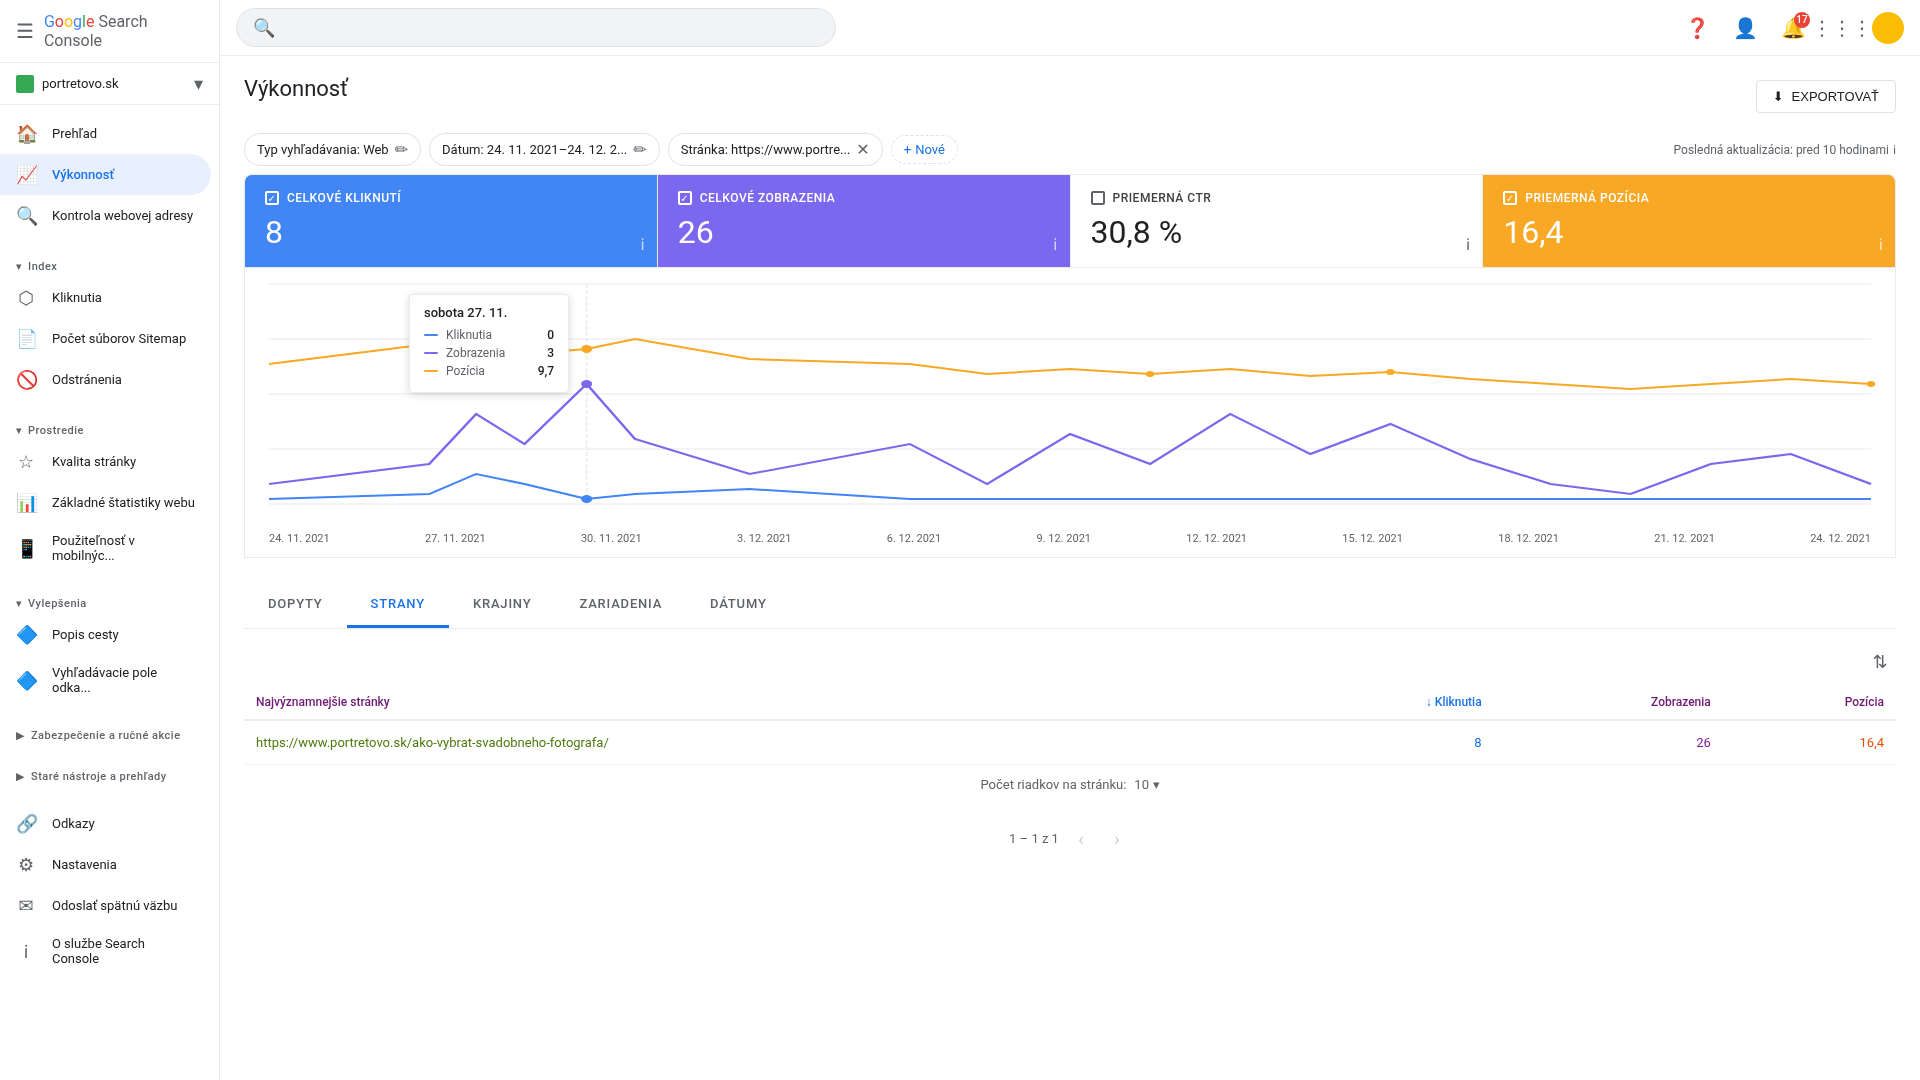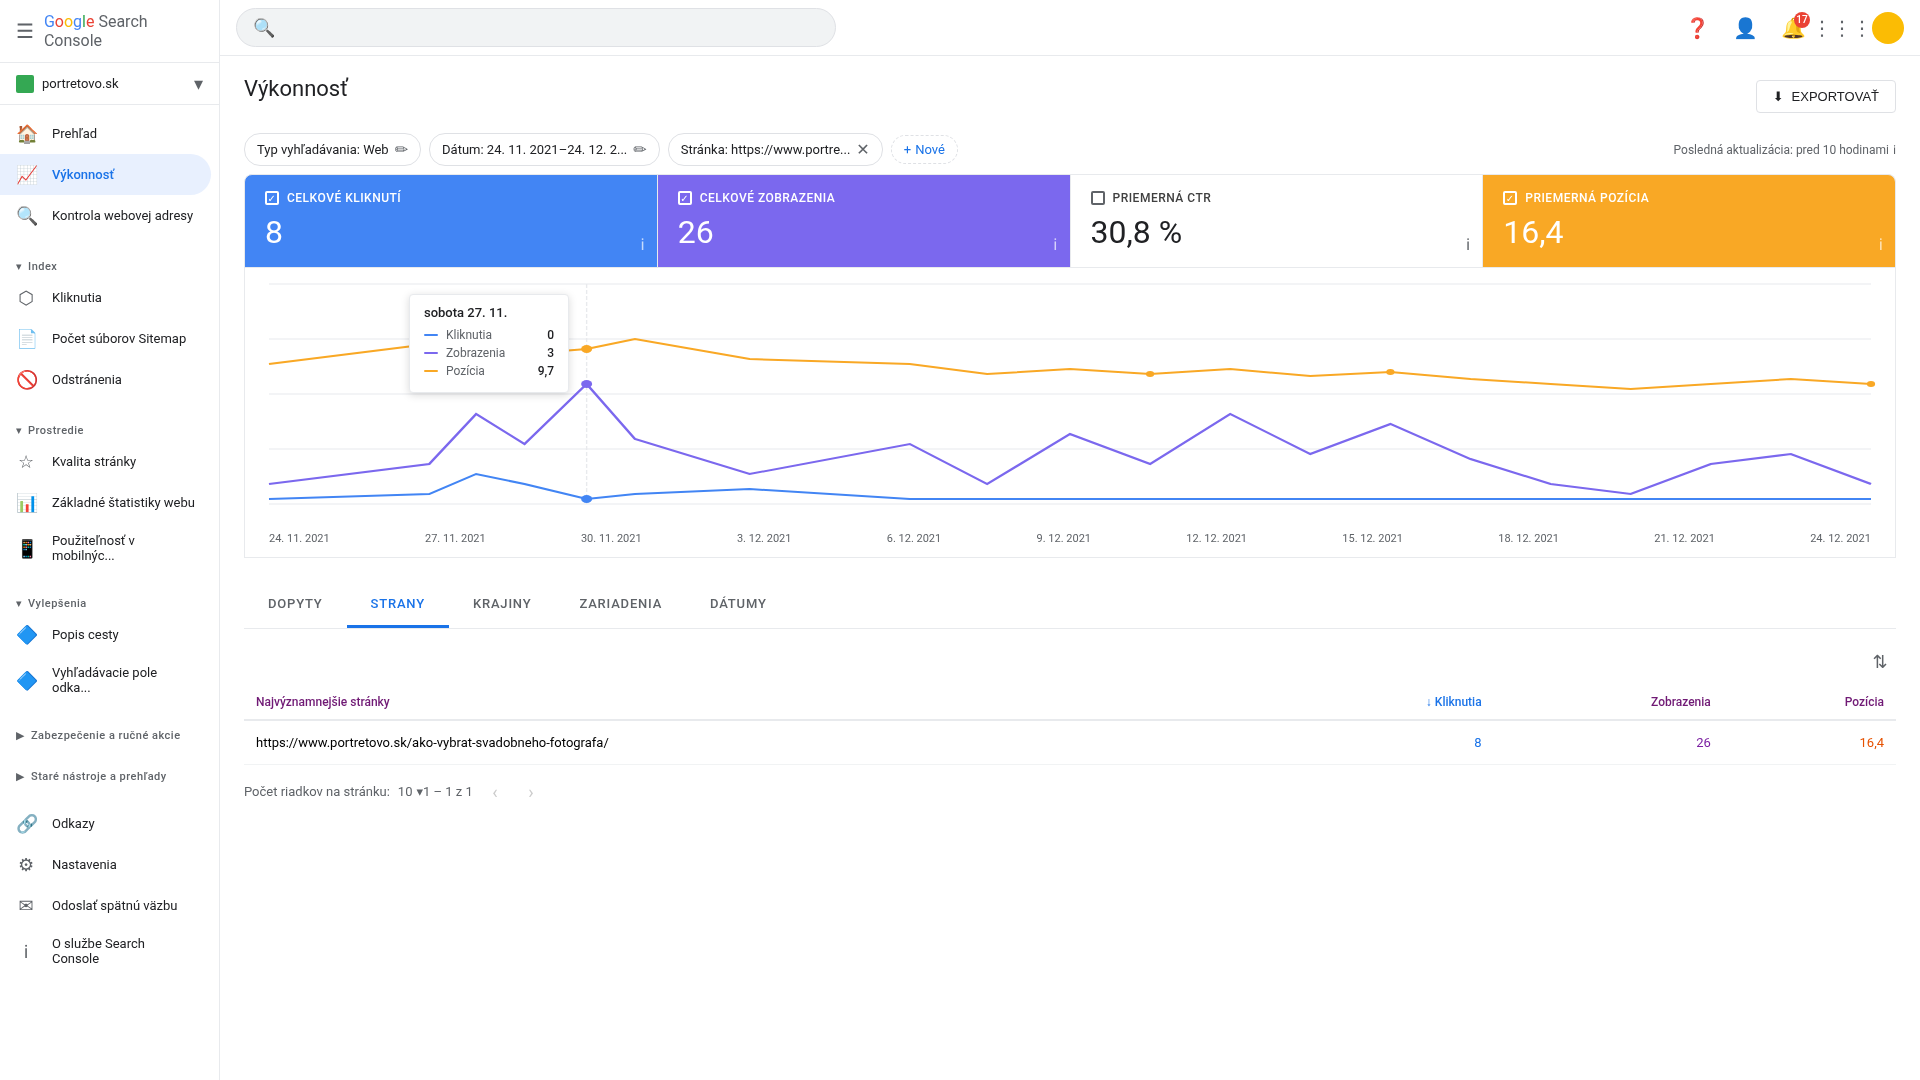--- a/index.html
+++ b/index.html
@@ -378,30 +378,31 @@
     }
     .data-table thead tr th.right { text-align: right; }
     .data-table tbody tr td {
       padding: 14px 12px;
       font-size: 13px;
       border-bottom: 1px solid #f1f3f4;
     }
     .data-table tbody tr td.blue-val { color: #1a73e8; text-align: right; }
     .data-table tbody tr td.purple-val { color: #7b1fa2; text-align: right; }
     .data-table tbody tr td.orange-val { color: #e65100; text-align: right; }
-    .url-cell { color: #000000; }
+    .url-cell { color: #4d7c0f; }
 
     .pagination {
       display: flex;
       align-items: center;
-      justify-content: flex-start;
-      gap: 0;
+      justify-content: flex-end;
+      gap: 32px;
       padding: 12px 0;
       font-size: 13px;
       color: #5f6368;
+      flex-direction: column;
     }
     .pagination-info { display: flex; align-items: center; gap: 8px; }
     .page-nav {
       display: flex;
       align-items: center;
       gap: 8px;
     }
     .page-nav-btn {
       width: 28px; height: 28px;
       display: flex; align-items: center; justify-content: center;

